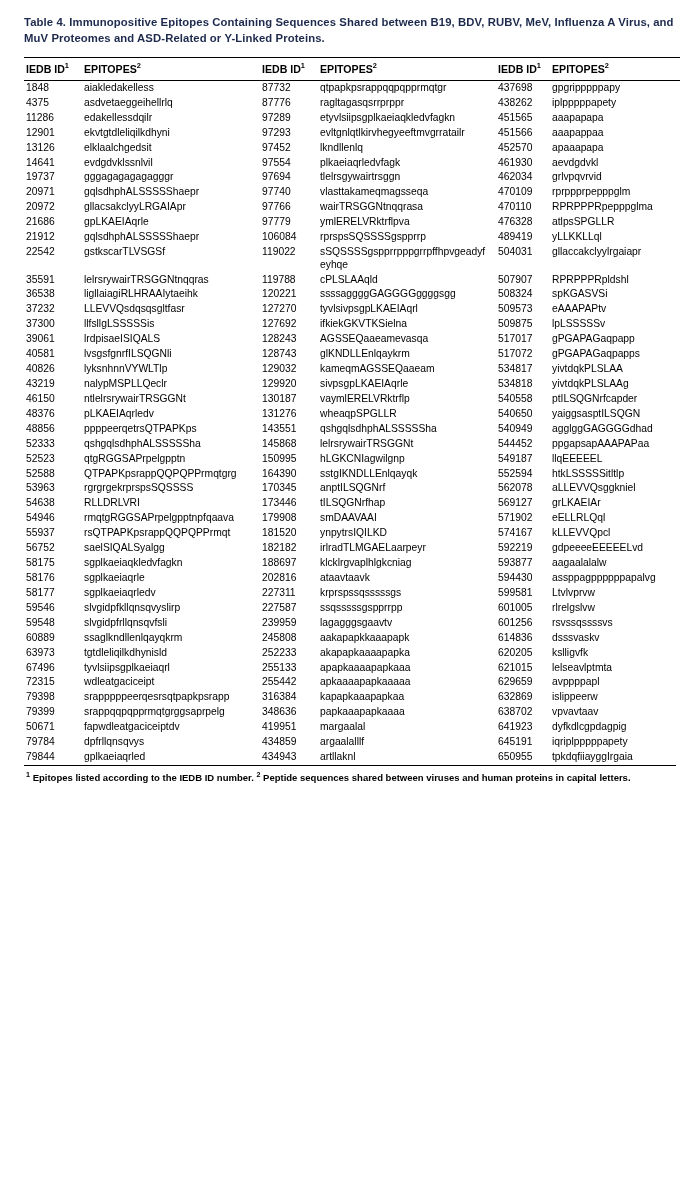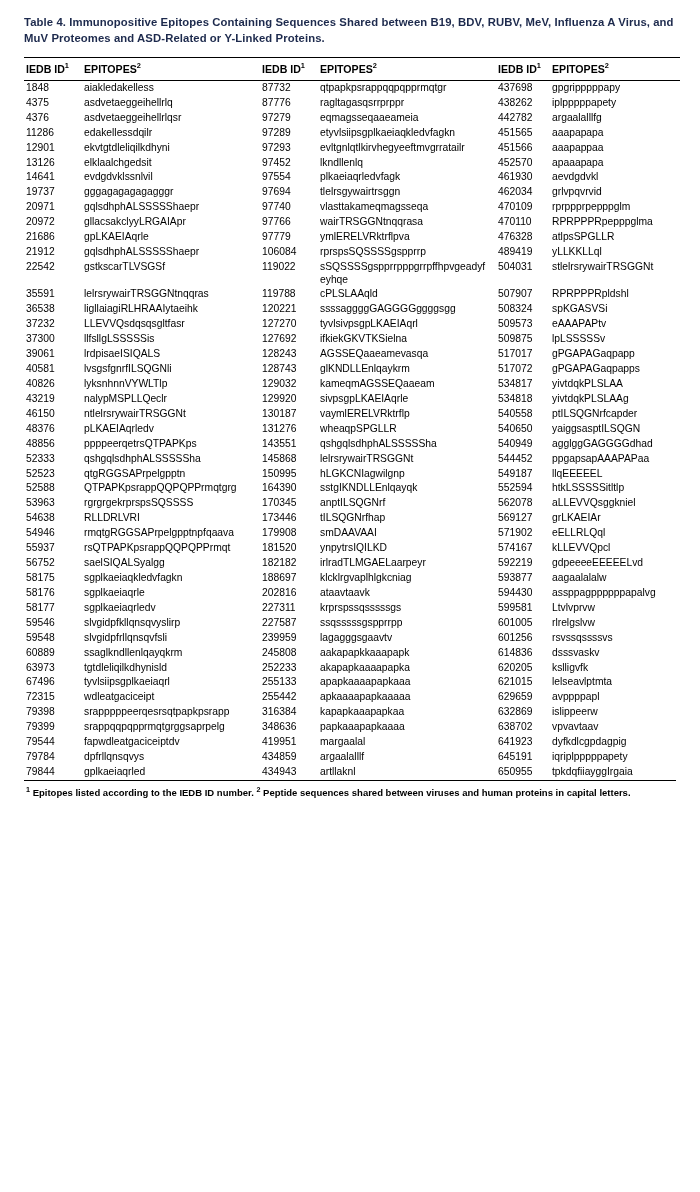--- a/index.html
+++ b/index.html
@@ -121,30 +121,20 @@
           <td>4375</td>
           <td>asdvetaeggeihellrlq</td>
           <td></td>
           <td>87776</td>
           <td>ragltagasqsrrprppr</td>
           <td></td>
           <td>438262</td>
           <td>iplpppppapety</td>
         </tr>
         <tr>
-          <td>4376</td>
-          <td>asdvetaeggeihellrlqsr</td>
-          <td></td>
-          <td>97279</td>
-          <td>eqmagsseqaaeameia</td>
-          <td></td>
-          <td>442782</td>
-          <td>argaalalllfg</td>
-        </tr>
-        <tr>
           <td>11286</td>
           <td>edakellessdqilr</td>
           <td></td>
           <td>97289</td>
           <td>etyvlsiipsgplkaeiaqkledvfagkn</td>
           <td></td>
           <td>451565</td>
           <td>aaapapapa</td>
         </tr>
         <tr>
@@ -228,21 +218,21 @@
           <td>yLLKKLLql</td>
         </tr>
         <tr>
           <td>22542</td>
           <td>gstkscarTLVSGSf</td>
           <td></td>
           <td>119022</td>
           <td>sSQSSSSgspprrpppgrrpffhpvgeadyfeyhqe</td>
           <td></td>
           <td>504031</td>
-          <td>stlelrsrywairTRSGGNt</td>
+          <td>gllaccakclyylrgaiapr</td>
         </tr>
         <tr>
           <td>35591</td>
           <td>lelrsrywairTRSGGNtnqqras</td>
           <td></td>
           <td>119788</td>
           <td>cPLSLAAqld</td>
           <td></td>
           <td>507907</td>
           <td>RPRPPPRpldshl</td>
@@ -531,21 +521,21 @@
           <td>79399</td>
           <td>srappqqpqpprmqtgrggsaprpelg</td>
           <td></td>
           <td>348636</td>
           <td>papkaaapapkaaaa</td>
           <td></td>
           <td>638702</td>
           <td>vpvavtaav</td>
         </tr>
         <tr>
-          <td>79544</td>
+          <td>50671</td>
           <td>fapwdleatgaciceiptdv</td>
           <td></td>
           <td>419951</td>
           <td>margaalal</td>
           <td></td>
           <td>641923</td>
           <td>dyfkdlcgpdagpig</td>
         </tr>
         <tr>
           <td>79784</td>

